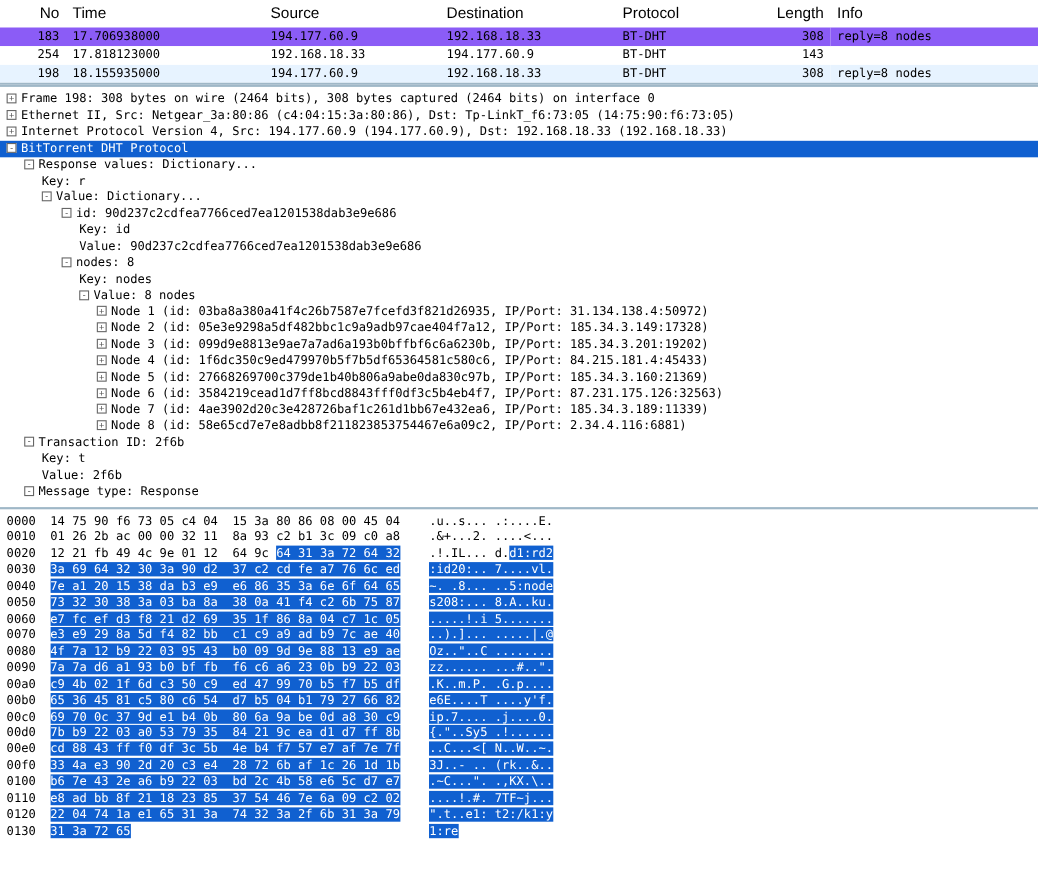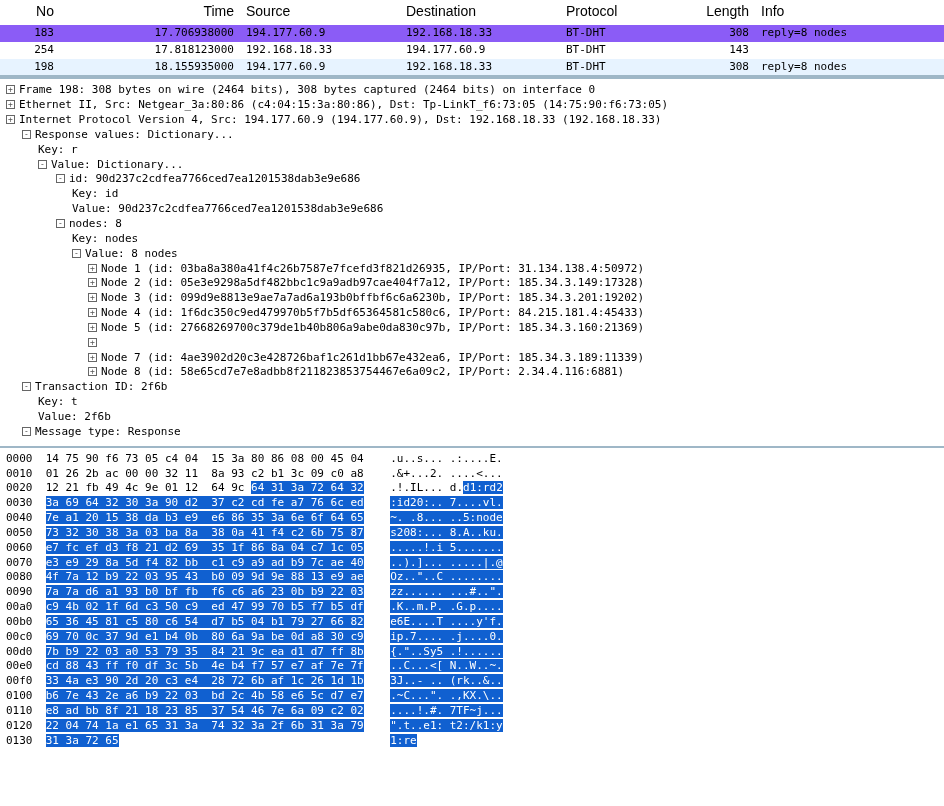--- a/index.html
+++ b/index.html
@@ -10,21 +10,21 @@
     color:#000;
     width:944px;
     line-height:1.35;
   }
   
   .packet-list { border-bottom:2px solid #9fb7c7; }
   .pl-header { background:#fff; font-family:Tahoma,Verdana,sans-serif; font-size:14px;
                border-bottom:1px solid #c0c0c0; }
   .pl-header td { color:#000; padding:2px 6px 4px 6px; }
   .col-no   { width:60px;  text-align:right; }
-  .col-time { width:180px;text-align:right; }
+  .col-time { width:180px; }
   .col-src  { width:160px; }
   .col-dst  { width:160px; }
   .col-prot { width:140px; }
   .col-len  { width:55px;  text-align:right; }
   .col-info { }
   .pl-row   td { padding:1px 6px; font-family:"Lucida Console",monospace; }
   .row-lt   { background:#8b5cf6; }
   .row-sel  { background:#e7f3ff;padding-left:42px; }
   .row-wht  { background:#ffffff; }
   
@@ -86,39 +86,40 @@
     <td class="col-len">308</td>
     <td class="col-info">reply=8 nodes</td>
   </tr>
 </tbody>
   </table>
 
 <div class="details">
   <div class="node lvl0"><span class="box plus"></span><span>Frame 198: 308 bytes on wire (2464 bits), 308 bytes captured (2464 bits) on interface 0</span></div>
   <div class="node lvl0"><span class="box plus"></span><span>Ethernet II, Src: Netgear_3a:80:86 (c4:04:15:3a:80:86), Dst: Tp-LinkT_f6:73:05 (14:75:90:f6:73:05)</span></div>
   <div class="node lvl0"><span class="box plus"></span><span>Internet Protocol Version 4, Src: 194.177.60.9 (194.177.60.9), Dst: 192.168.18.33 (192.168.18.33)</span></div>
+  <div class="node lvl0 selProto"><span class="box minus"></span><span>BitTorrent DHT Protocol</span></div>
 
   <div class="node lvl1"><span class="box minus"></span><span>Response values: Dictionary...</span></div>
   <div class="node lvl2"><span>Key: r</span></div>
   <div class="node lvl2"><span class="box minus"></span><span>Value: Dictionary...</span></div>
 
   <div class="node lvl3"><span class="box minus"></span><span>id: 90d237c2cdfea7766ced7ea1201538dab3e9e686</span></div>
   <div class="node lvl4"><span>Key: id</span></div>
   <div class="node lvl4"><span>Value: 90d237c2cdfea7766ced7ea1201538dab3e9e686</span></div>
 
   <div class="node lvl3"><span class="box minus"></span><span>nodes: 8</span></div>
   <div class="node lvl4"><span>Key: nodes</span></div>
   <div class="node lvl4"><span class="box minus"></span><span>Value: 8 nodes</span></div>
 
   <div class="node lvl5"><span class="box plus"></span><span>Node 1 (id: 03ba8a380a41f4c26b7587e7fcefd3f821d26935, IP/Port: 31.134.138.4:50972)</span></div>
   <div class="node lvl5"><span class="box plus"></span><span>Node 2 (id: 05e3e9298a5df482bbc1c9a9adb97cae404f7a12, IP/Port: 185.34.3.149:17328)</span></div>
   <div class="node lvl5"><span class="box plus"></span><span>Node 3 (id: 099d9e8813e9ae7a7ad6a193b0bffbf6c6a6230b, IP/Port: 185.34.3.201:19202)</span></div>
   <div class="node lvl5"><span class="box plus"></span><span>Node 4 (id: 1f6dc350c9ed479970b5f7b5df65364581c580c6, IP/Port: 84.215.181.4:45433)</span></div>
   <div class="node lvl5"><span class="box plus"></span><span>Node 5 (id: 27668269700c379de1b40b806a9abe0da830c97b, IP/Port: 185.34.3.160:21369)</span></div>
-  <div class="node lvl5"><span class="box plus"></span></div>
+  <div class="node lvl5"><span class="box plus"></span><span>Node 6 (id: 3584219cead1d7ff8bcd8843fff0df3c5b4eb4f7, IP/Port: 87.231.175.126:32563)</span></div>
   <div class="node lvl5"><span class="box plus"></span><span>Node 7 (id: 4ae3902d20c3e428726baf1c261d1bb67e432ea6, IP/Port: 185.34.3.189:11339)</span></div>
   <div class="node lvl5"><span class="box plus"></span><span>Node 8 (id: 58e65cd7e7e8adbb8f211823853754467e6a09c2, IP/Port: 2.34.4.116:6881)</span></div>
 
   <div class="node lvl1"><span class="box minus"></span><span>Transaction ID: 2f6b</span></div>
   <div class="node lvl2"><span>Key: t</span></div>
   <div class="node lvl2"><span>Value: 2f6b</span></div>
 
   <div class="node lvl1"><span class="box minus"></span><span>Message type: Response</span></div>
 </div>
 

